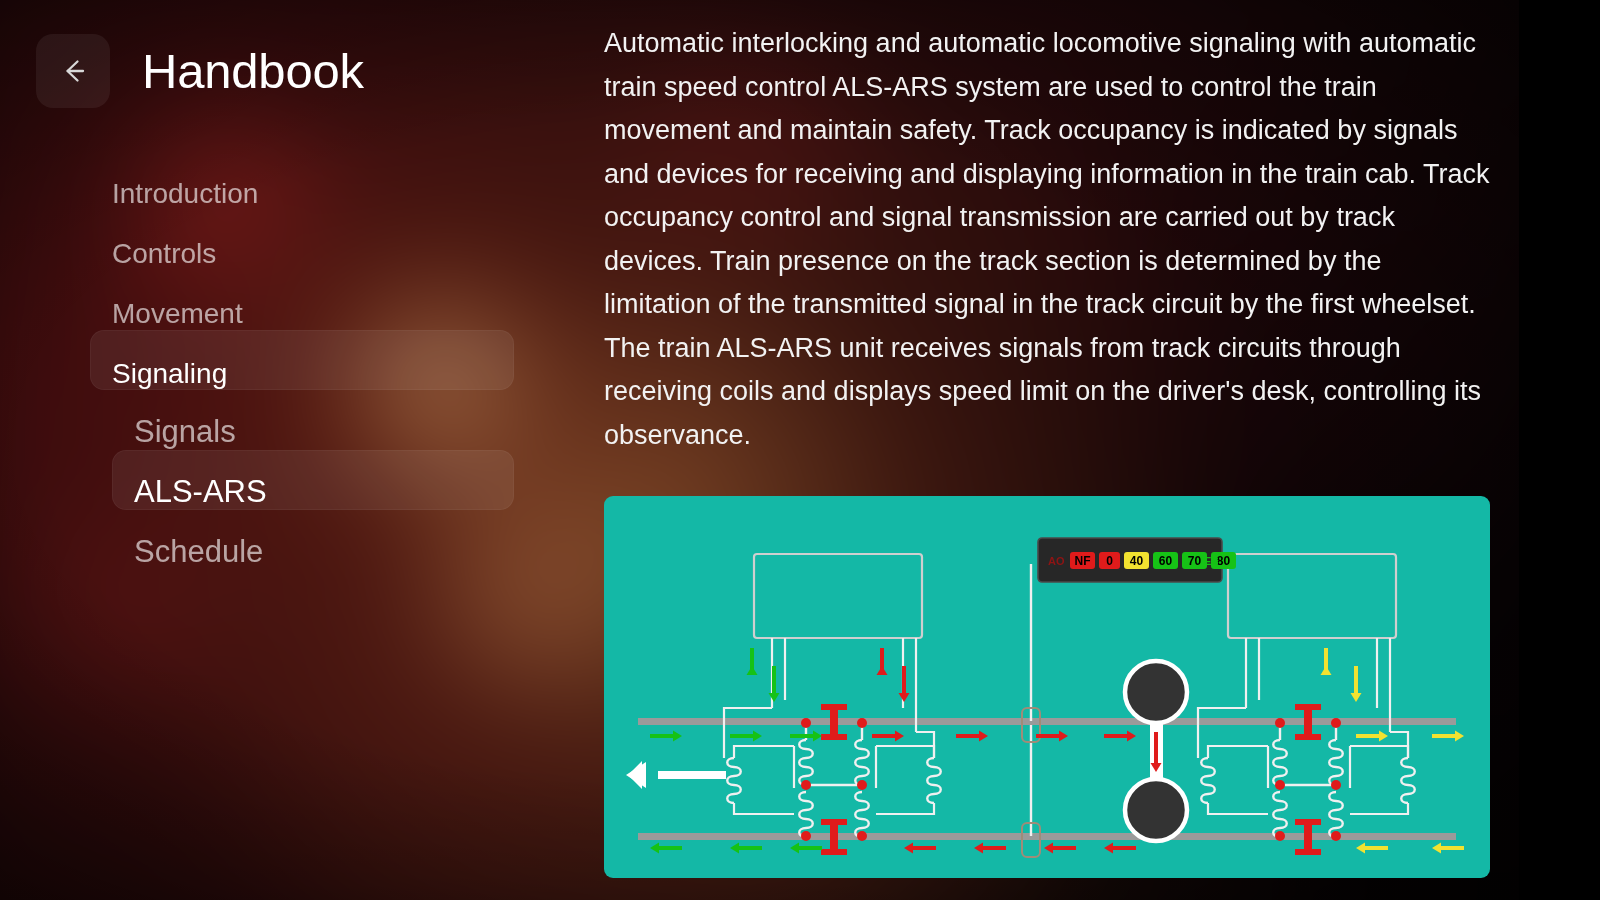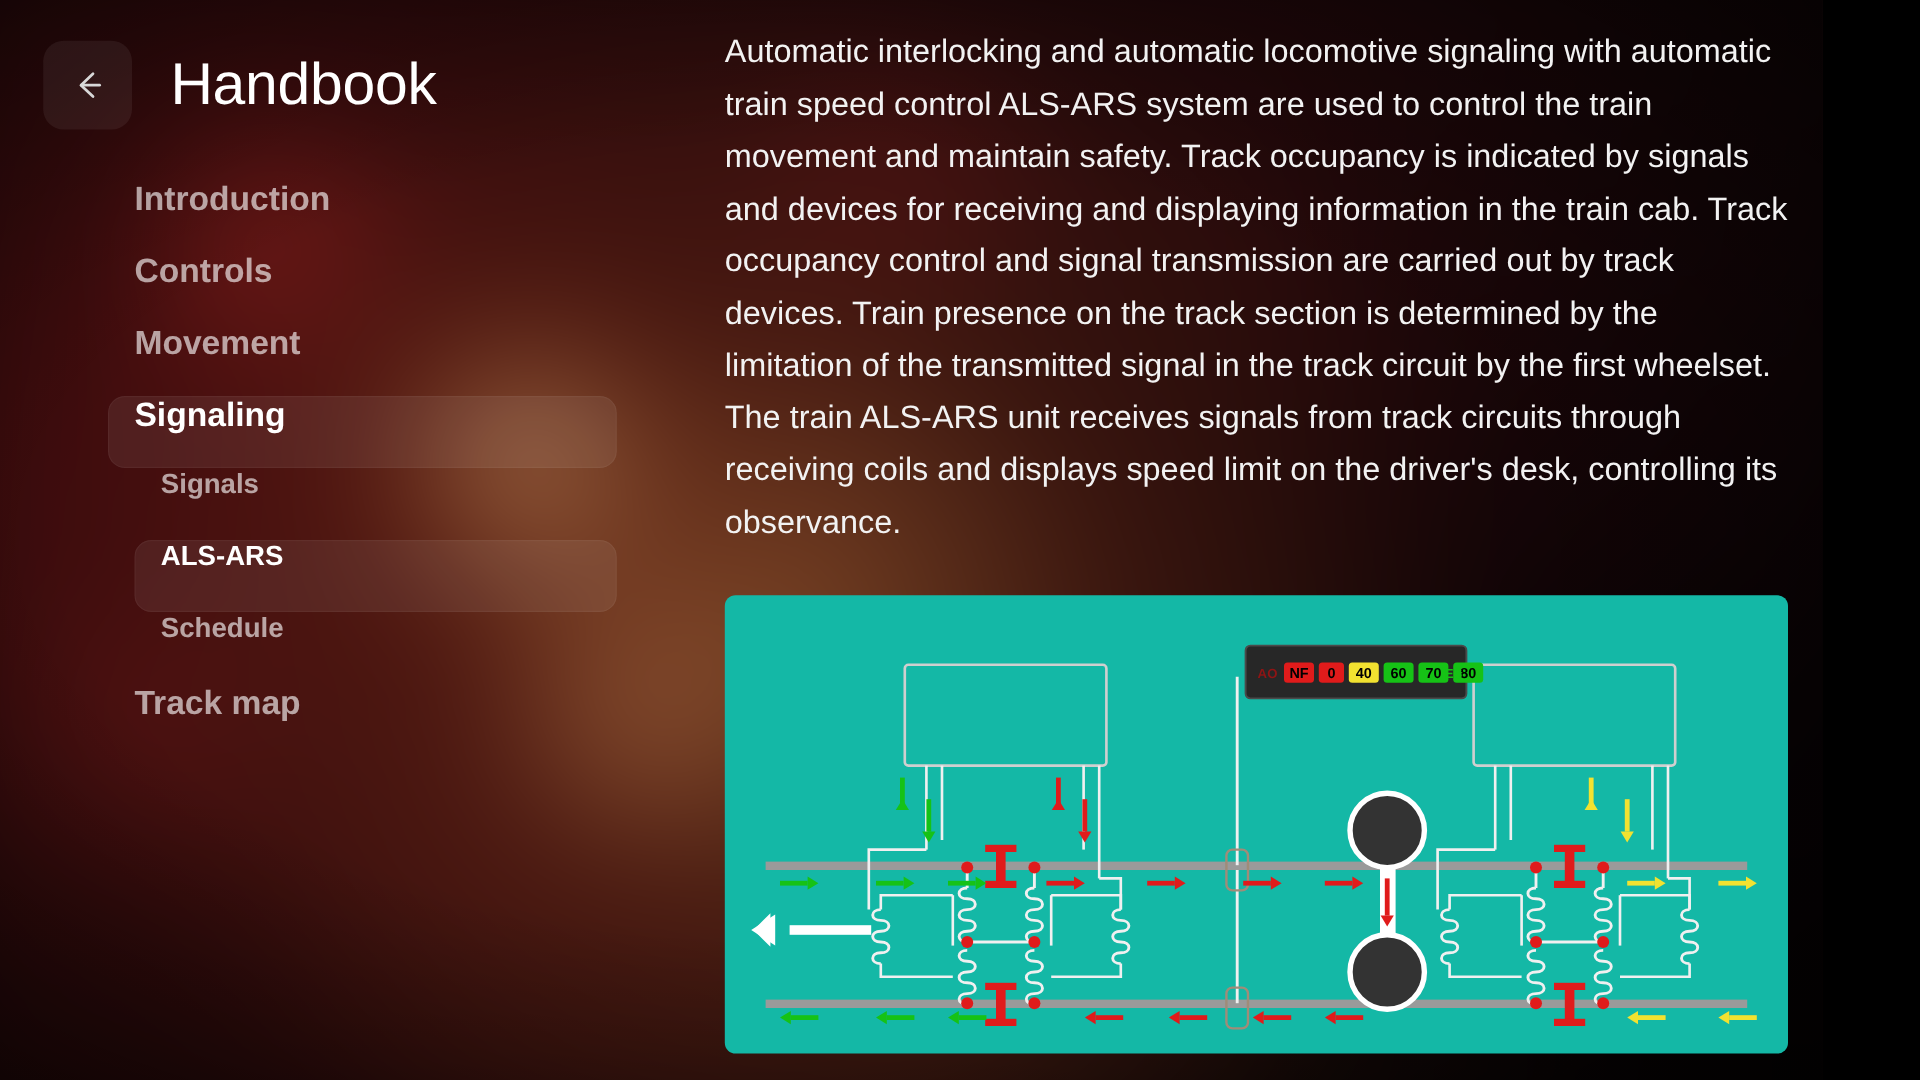--- a/index.html
+++ b/index.html
@@ -89,31 +89,31 @@
 
   
   .sidebar {
     position: absolute;
     left: 0; top: 150px;
     width: 560px;
   }
   .nav-item {
     position: relative;
     display: flex;
-    align-items: flex-start;
+    align-items: flex-end;
     height: 60px;
     border-radius: 13px;
     cursor: pointer;
     font-size: 28px;
-    font-weight: 700;
+    font-weight: 400;
     color: rgba(255,255,255,0.62);
     white-space: nowrap;
   }
   .nav-item.level-0 { margin-left: 90px; width: 424px; padding-left: 22px; }
-  .nav-item.level-1 { margin-left: 112px; width: 402px; padding-left: 22px; font-size: 23px; }
+  .nav-item.level-1 { margin-left: 112px; width: 402px; padding-left: 22px; font-size: 31px; }
   .nav-item.active {
     color: #ffffff;
     background: rgba(255,255,255,0.075);
     box-shadow: inset 0 0 0 1px rgba(255,255,255,0.045);
     border-radius: 14px;
   }
 
   
   .content {
     position: absolute;
@@ -182,23 +182,20 @@
         <span>Signaling</span>
       </div>
       <div class="nav-item level-1">
         <span>Signals</span>
       </div>
       <div class="nav-item level-1 active">
         <span>ALS-ARS</span>
       </div>
       <div class="nav-item level-1">
         <span>Schedule</span>
-      </div>
-      <div class="nav-item level-0">
-        <span>Track map</span>
       </div>
     </nav>
 
   <div class="content">
     <p class="body-text">Automatic interlocking and automatic locomotive signaling with automatic train speed control ALS-ARS system are used to control the train movement and maintain safety. Track occupancy is indicated by signals and devices for receiving and displaying information in the train cab. Track occupancy control and signal transmission are carried out by track devices. Train presence on the track section is determined by the limitation of the transmitted signal in the track circuit by the first wheelset. The train ALS-ARS unit receives signals from track circuits through receiving coils and displays speed limit on the driver's desk, controlling its observance.</p>
   </div>
 
   <div class="diagram-panel">
     <svg width="886" height="382" viewBox="0 0 886 382">
       <defs>

